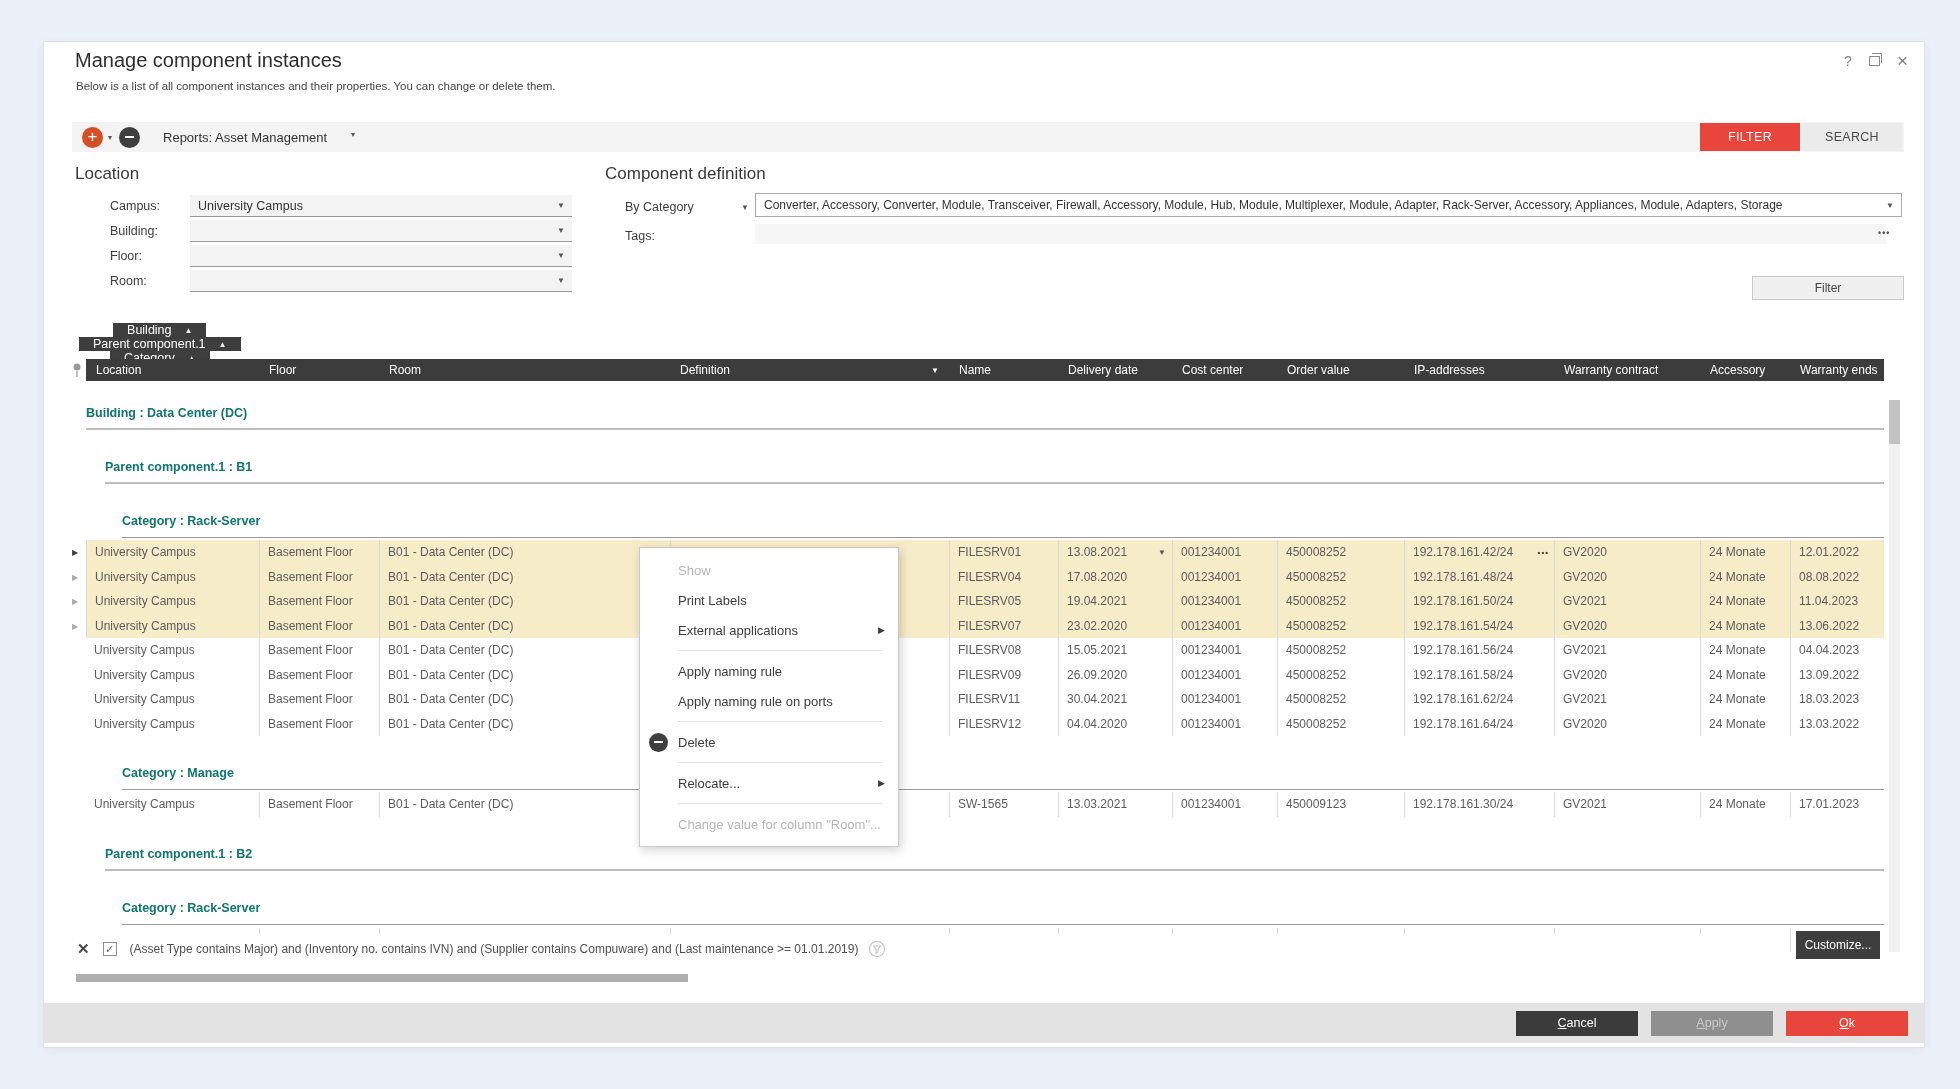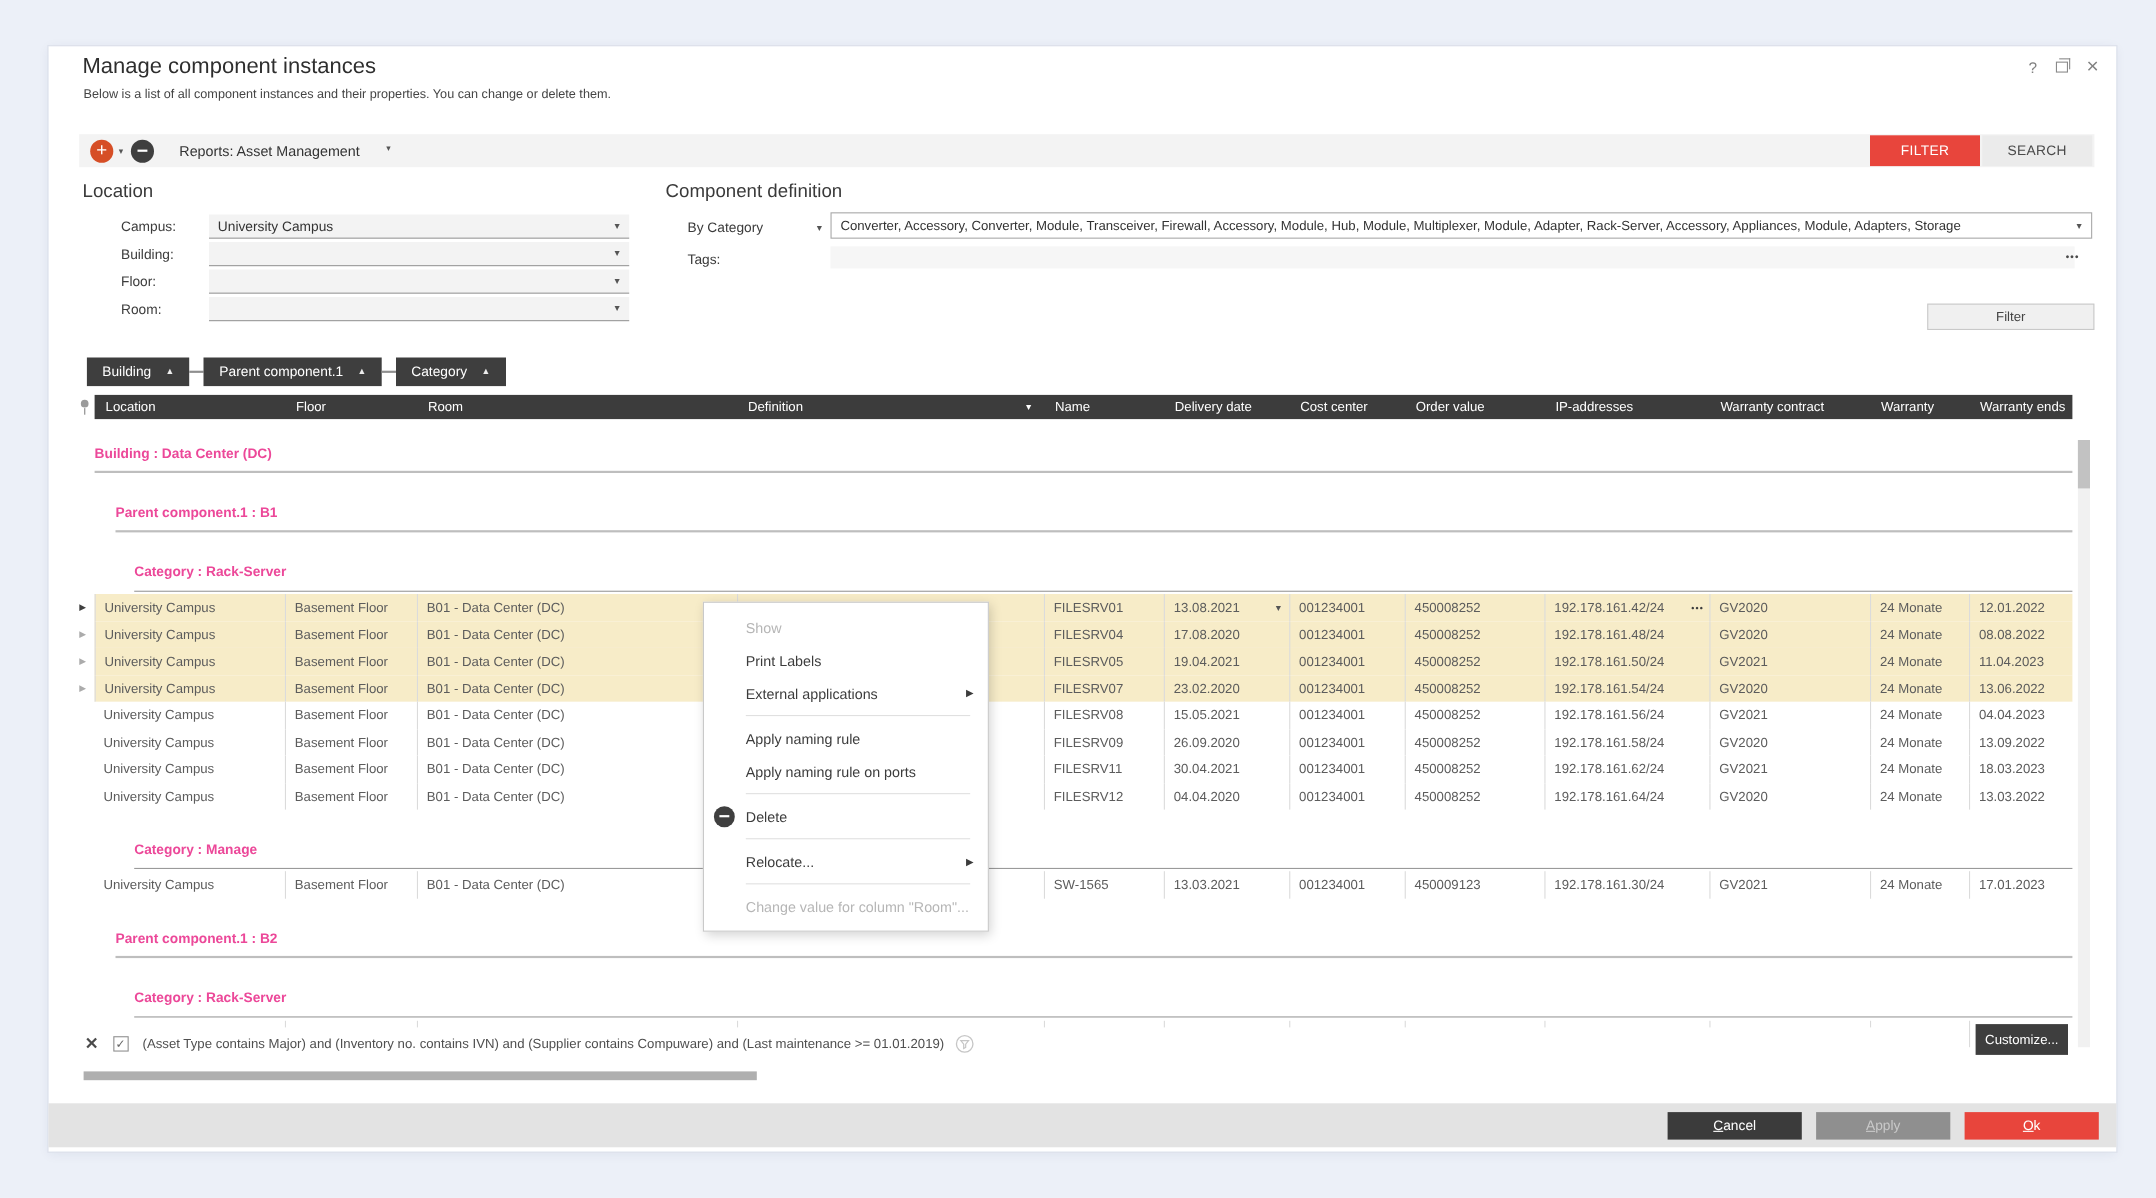--- a/index.html
+++ b/index.html
@@ -57,41 +57,41 @@
     padding:0 22px 0 8px; font-size:12px; color:#333; white-space:nowrap; overflow:hidden; }
   .tags-label { position:absolute; left:581px; top:187px; font-size:12.5px; }
   .tags-field { position:absolute; left:711px; top:182px; width:1131px; height:20px; background:#F6F6F6; }
   .more-dots { position:absolute; left:1834px; top:186px; font-size:9px; font-weight:bold;
     letter-spacing:1px; color:#4a4a4a; }
   .panel-filter-btn { position:absolute; left:1708px; top:234px; width:152px; height:24px;
     background:#F0F0F0; border:1px solid #C9C9C9; display:flex; align-items:center;
     justify-content:center; font-size:12px; color:#444; }
 
   
-  .chips { position:absolute; left:35px; top:281px; height:29px; display:flex; align-items:center; }
+  .chips { position:absolute; left:35px; top:281px; height:29px; display:flex; align-items:center;flex-direction:column; }
   .chip { background:#3E3E3E; color:#fff; height:26px; padding:0 14px; display:flex;
     align-items:center; gap:13px; font-size:12.5px; }
   .chip .up { font-size:8px; color:#eee; }
   .chip-link { width:13px; height:2px; background:#8f8f8f; }
 
   
   :root { --cols: 173px 120px 291px 279px 109px 114px 105px 127px 150px 146px 90px 94px; }
   .pin { position:absolute; left:28px; top:320px; }
   .thead { position:absolute; left:42px; top:317px; width:1798px; height:22px;
     background:#3C3C3C; display:grid; grid-template-columns:var(--cols); }
   .hcell { display:flex; align-items:center; padding:0 10px; color:#fff; font-size:12px;
     white-space:nowrap; overflow:hidden; }
   .hcell.def { justify-content:space-between; }
   .hsort { font-size:8px; color:#fff; margin-left:6px; }
   .tbody { position:absolute; left:42px; top:339px; width:1798px; }
   .group { position:relative; }
   .gb { margin-top:22px; }
   .gp { margin-top:27px; margin-left:19px; }
   .gc { margin-top:27px; margin-left:36px; }
-  .glabel { font-size:12.5px; font-weight:bold; color:#ec4899; }
+  .glabel { font-size:12.5px; font-weight:bold; color:#0f766e; }
   .grule { height:2px; background:#BEBEBE; margin-top:7px; }
   .gc .grule { height:1px; background:#9a9a9a; margin-top:8px; }
   .gc + .trow, .trow + .trow { }
   .trow { display:grid; grid-template-columns:var(--cols); height:24.5px; position:relative;
     font-size:12px; color:#5c5c5c; background:#fff; }
   .trow.sel { background:#F7ECC8; }
   .tcell { display:flex; align-items:center; padding:0 8px; border-left:1px solid #DBDBDB;
     white-space:nowrap; overflow:hidden; position:relative; }
   .tcell:first-child { border-left:none; }
   .expander { position:absolute; left:-14px; top:50%; transform:translateY(-50%);
@@ -252,21 +252,21 @@
       <div class="hcell">
         <span>Order value</span>
       </div>
       <div class="hcell">
         <span>IP-addresses</span>
       </div>
       <div class="hcell">
         <span>Warranty contract</span>
       </div>
       <div class="hcell">
-        <span>Warranty</span>
+        <span>Accessory</span>
       </div>
       <div class="hcell">
         <span>Warranty ends</span>
       </div>
     </div>
   <div class="tbody" id="tbody">
       <div class="group gb"><span class="glabel">Building : Data Center (DC)</span><div class="grule"></div></div>
       <div class="group gp"><span class="glabel">Parent component.1 : B1</span><div class="grule"></div></div>
       <div class="group gc"><span class="glabel">Category : Rack-Server</span><div class="grule"></div></div>
       <div class="trow sel gc-first">

